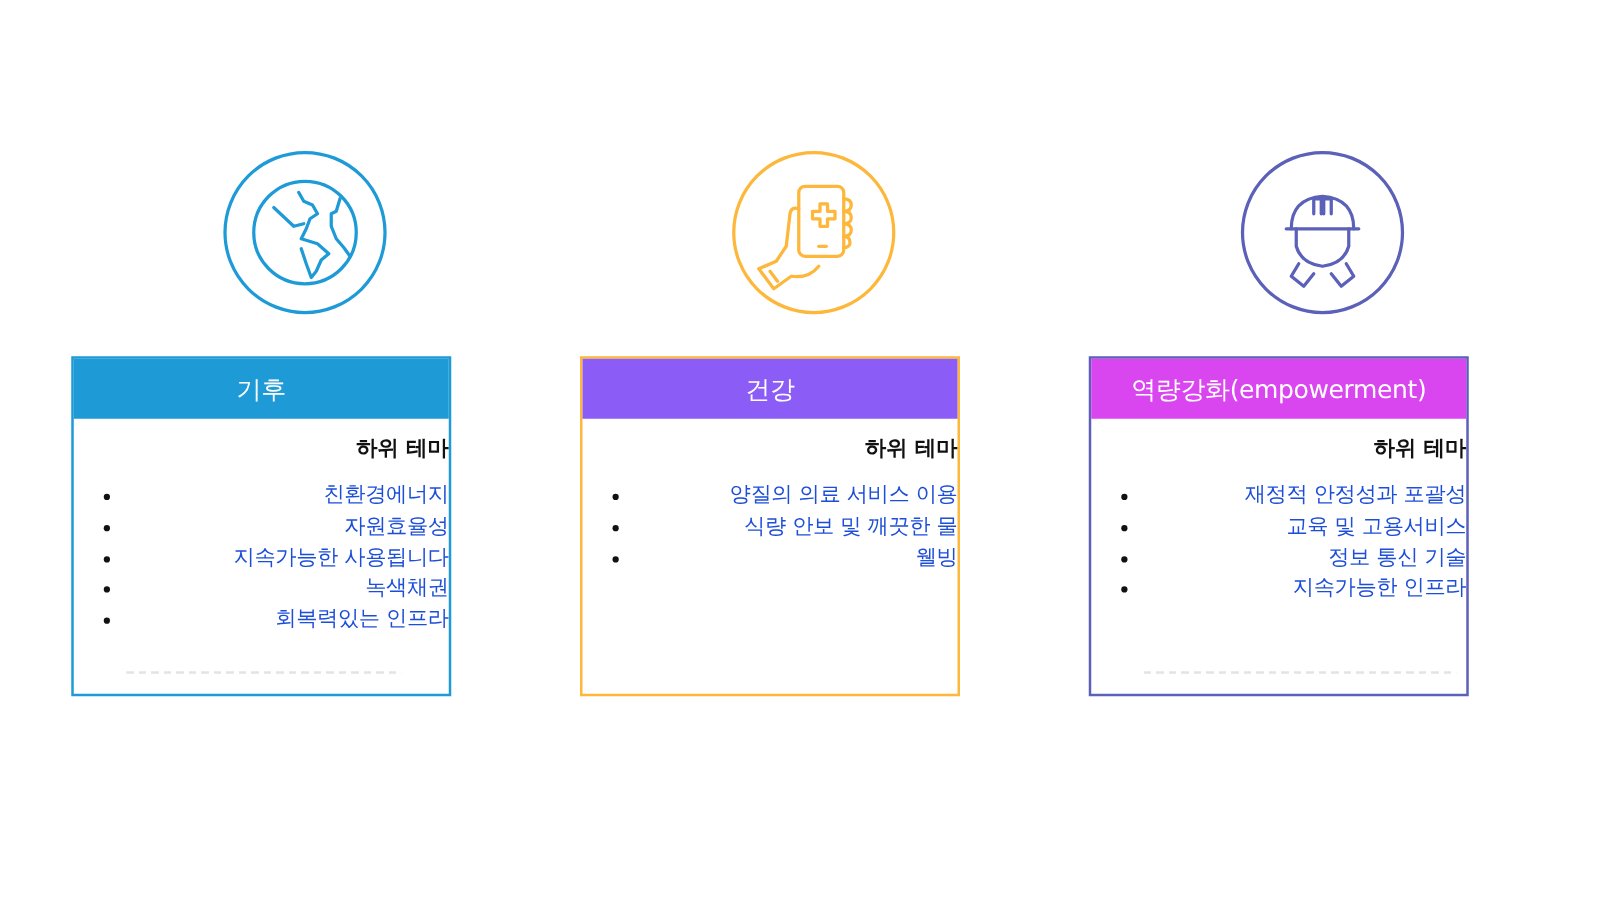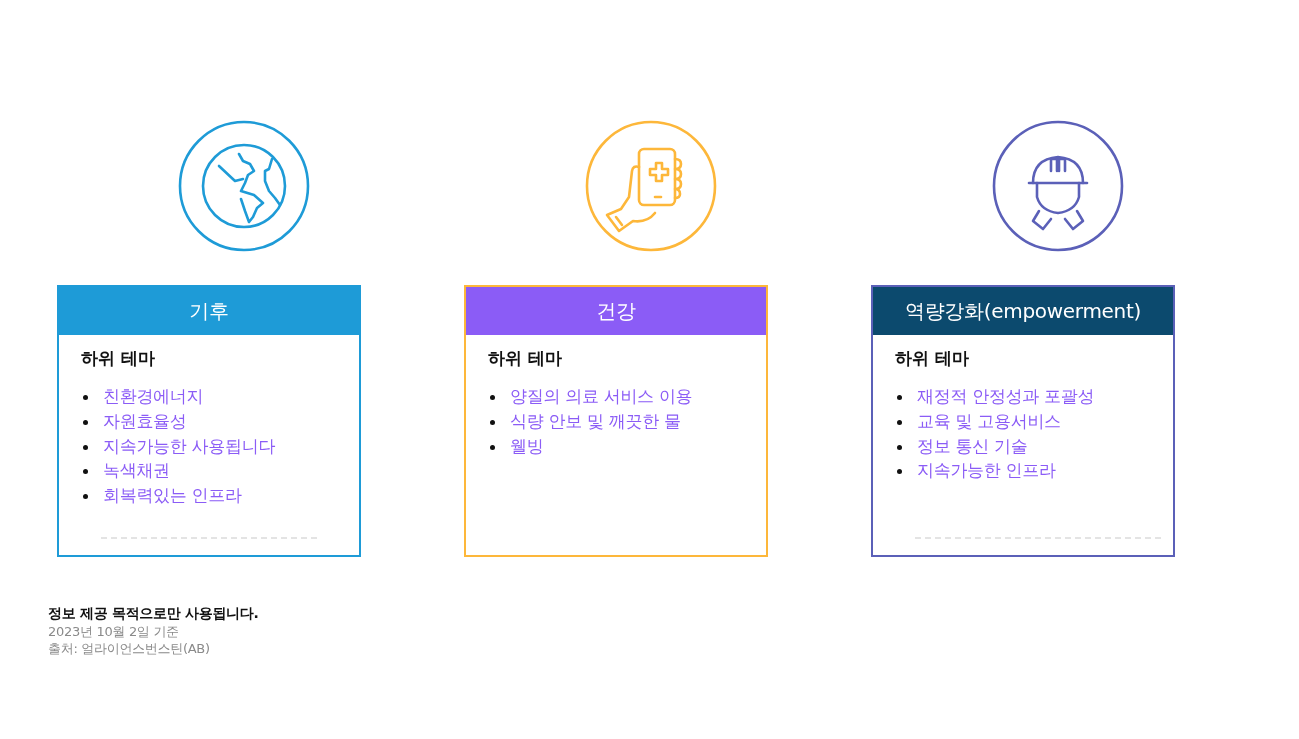--- a/index.html
+++ b/index.html
@@ -18,26 +18,26 @@
     }
     .icon-wrap svg { width: 134px; height: 134px; display: block; }
     .box {
       position: absolute; top: 285px; height: 272px; width: 304px;
       border: 2px solid; background: #fff;
     }
     .box-header {
       height: 48px; display: flex; align-items: center; justify-content: center;
       color: #ffffff; font-size: 20px; letter-spacing: -0.3px;
     }
-    .box-body { padding: 12px 0 0 22px; }
+    .box-body { padding: 12px 0 0 22px; text-align: right; }
     .sub-title { font-size: 17px; font-weight: bold; color: #111; margin-bottom: 14px; }
     .list { list-style: none; }
     .list li {
       position: relative; padding-left: 22px; font-size: 17px; line-height: 24.8px;
-      color: #8b5cf6; letter-spacing: -0.3px;
+      color: #1d4ed8; letter-spacing: -0.3px;
     }
     .list li::before {
       content: ""; position: absolute; left: 2px; top: 11px; width: 5px; height: 5px;
       border-radius: 50%; background: #111;
     }
     .clipped {
       position: absolute; left: 42px; bottom: 16px; width: 220px; height: 2px;
       background-image: repeating-linear-gradient(90deg, #d8d8d8 0 6px, transparent 6px 10px);
       opacity: 0.7;
     }
@@ -104,31 +104,26 @@
       <div class="sub-title">하위 테마</div>
       <ul class="list">
         <li>양질의 의료 서비스 이용</li>
         <li>식량 안보 및 깨끗한 물</li>
         <li>웰빙</li>
       </ul>
     </div>
   </div>
 
   <div class="box" style="left:871px; border-color:#5B60B8;">
-    <div class="box-header" style="background:#0c4a6e;">역량강화(empowerment)</div>
+    <div class="box-header" style="background:#d946ef;">역량강화(empowerment)</div>
     <div class="box-body">
       <div class="sub-title">하위 테마</div>
       <ul class="list">
         <li>재정적 안정성과 포괄성</li>
         <li>교육 및 고용서비스</li>
         <li>정보 통신 기술</li>
         <li>지속가능한 인프라</li>
       </ul>
     </div>
     <div class="clipped" style="width:250px;"></div>
   </div>
 
-  <div class="notes">
-    <div class="note-main">정보 제공 목적으로만 사용됩니다.</div>
-    <div class="note-sub">2023년 10월 2일 기준</div>
-    <div class="note-sub">출처: 얼라이언스번스틴(AB)</div>
-  </div>
 </div>
 
 </body></html>

